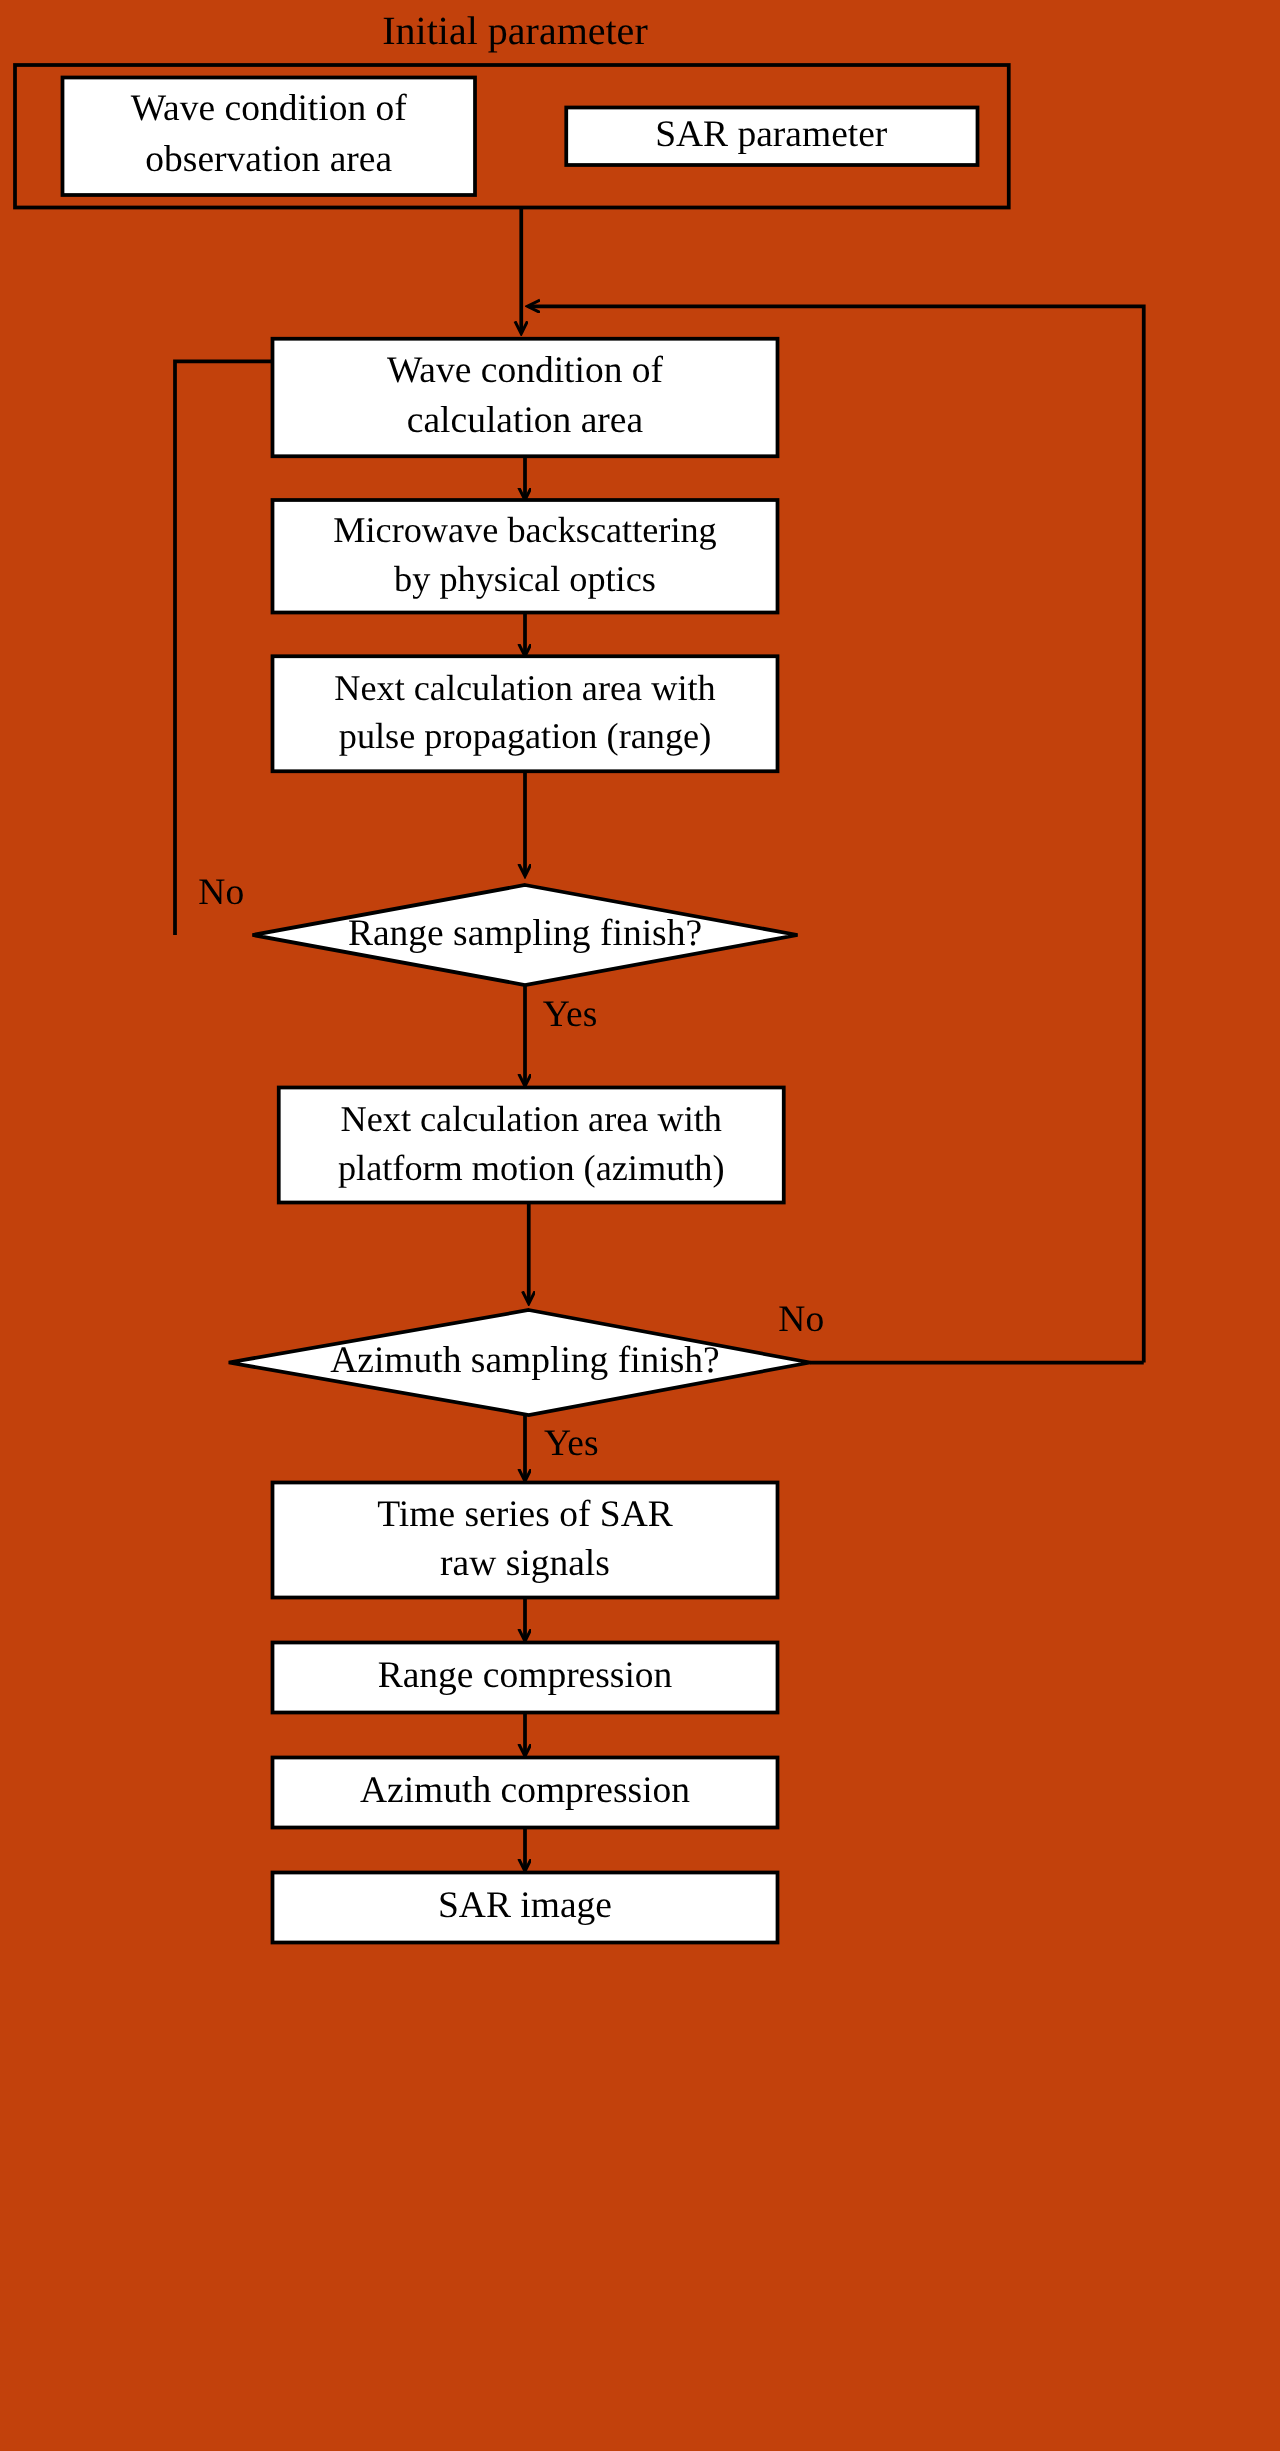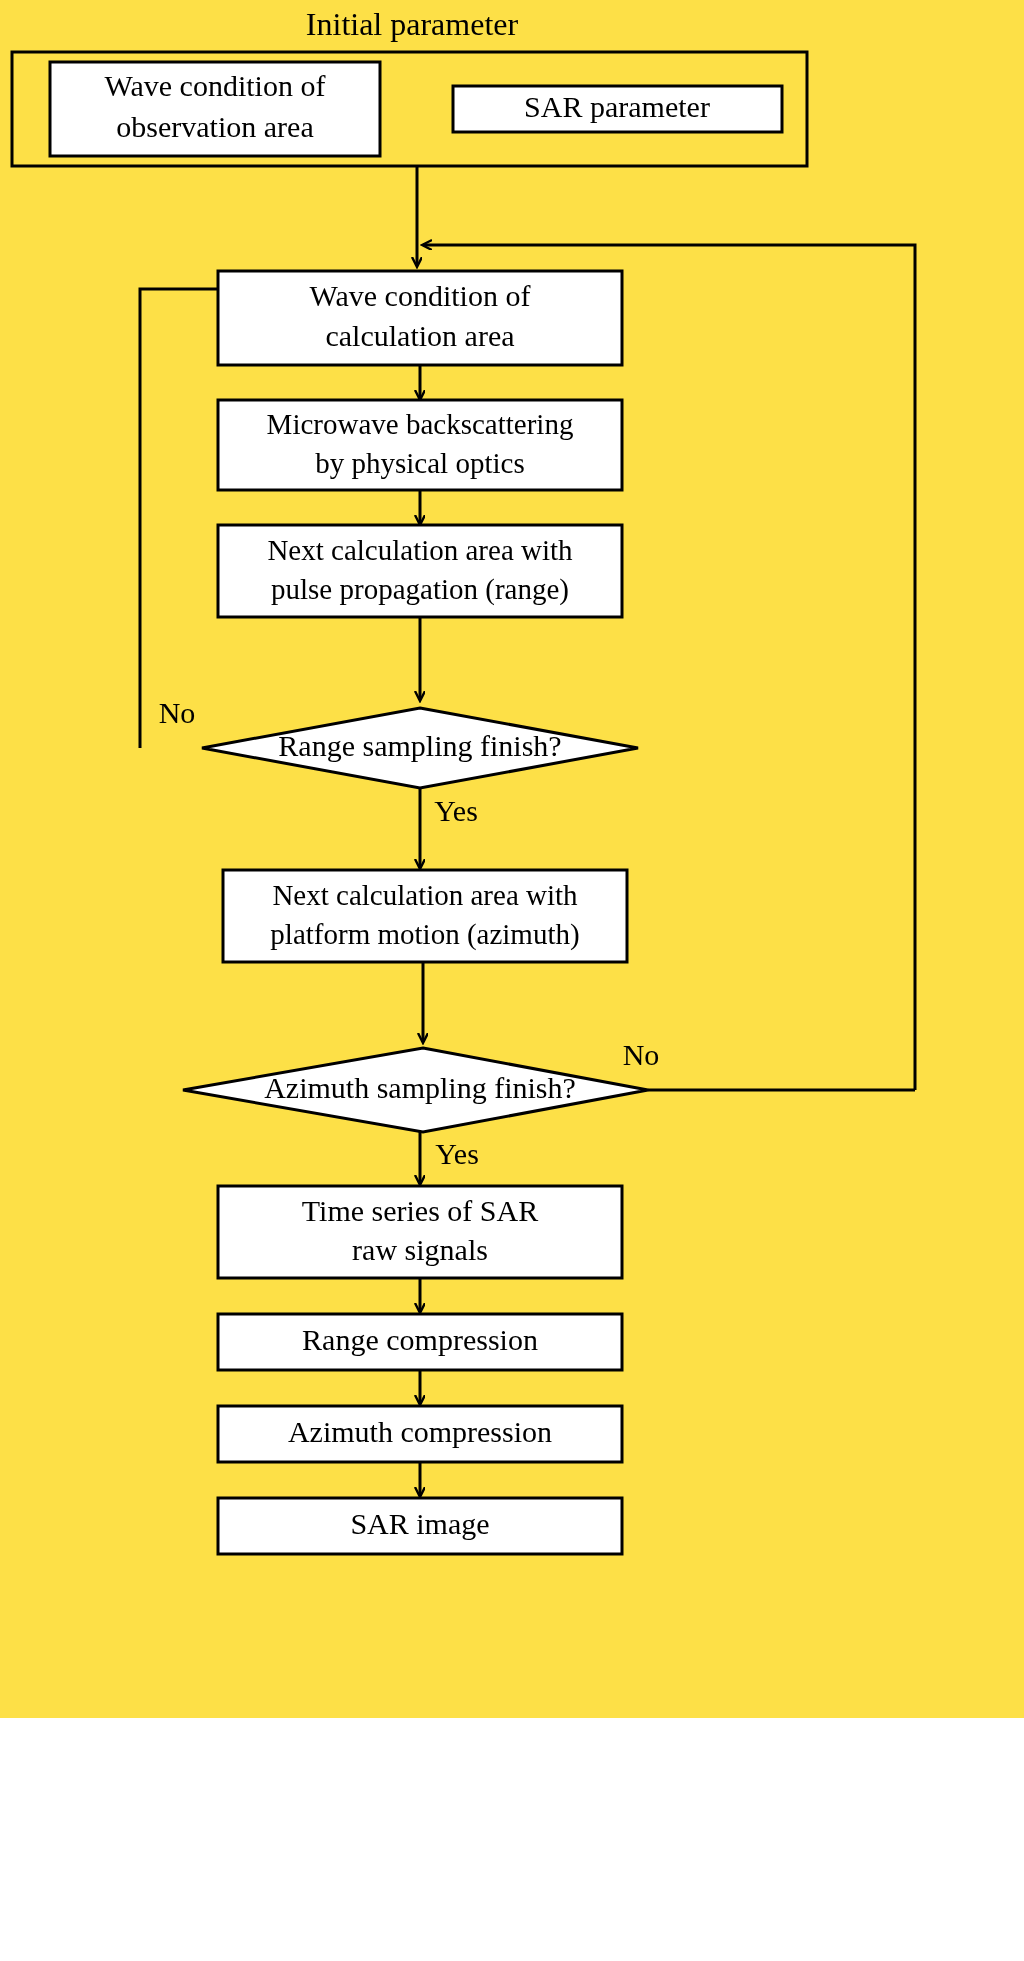--- a/index.html
+++ b/index.html
@@ -3,22 +3,22 @@
 <meta charset="utf-8">
 <style>
   html, body {
     margin: 0;
     padding: 0;
     background: #ffffff;
   }
   #canvas {
     position: relative;
     width: 1024px;
-    height: 1718px;
-    background: #fde047;
+    height: 1961px;
+    background: #c2410c;
     font-family: "Liberation Serif", "DejaVu Serif", serif;
     color: #000000;
     overflow: hidden;
   }
   #flow-svg {
     position: absolute;
     top: 0;
     left: 0;
     width: 1024px;
     height: 1961px;

